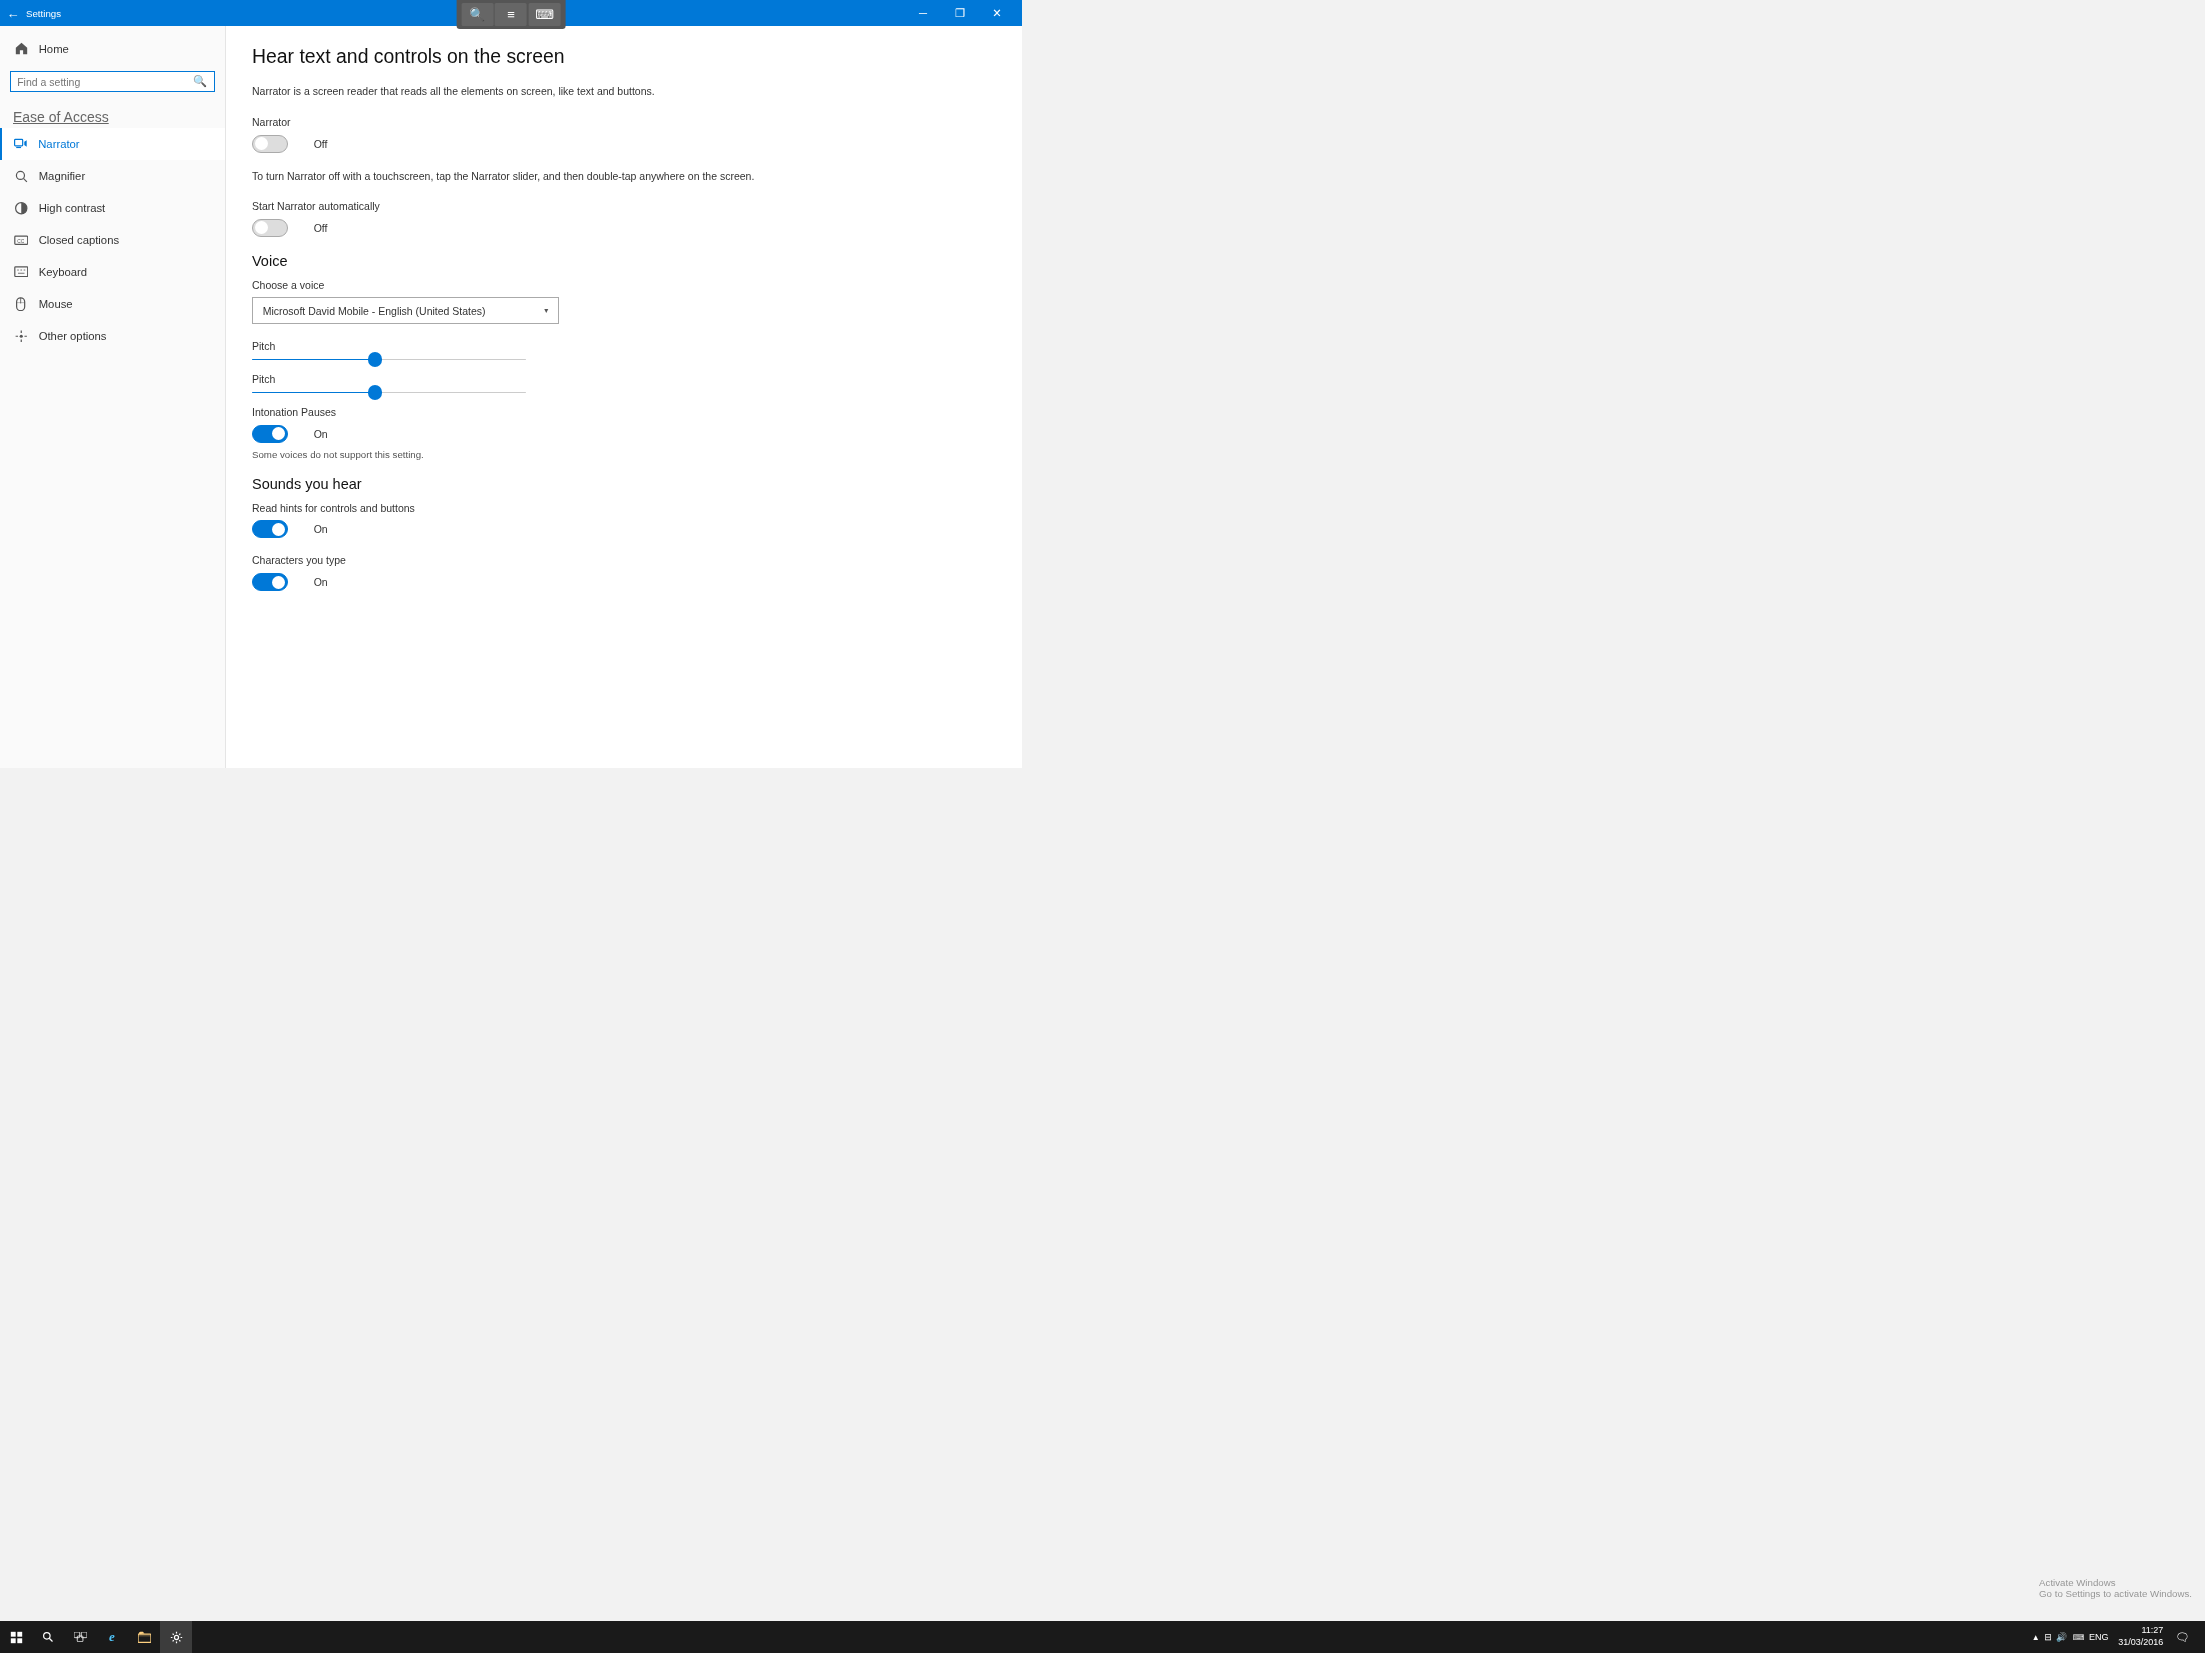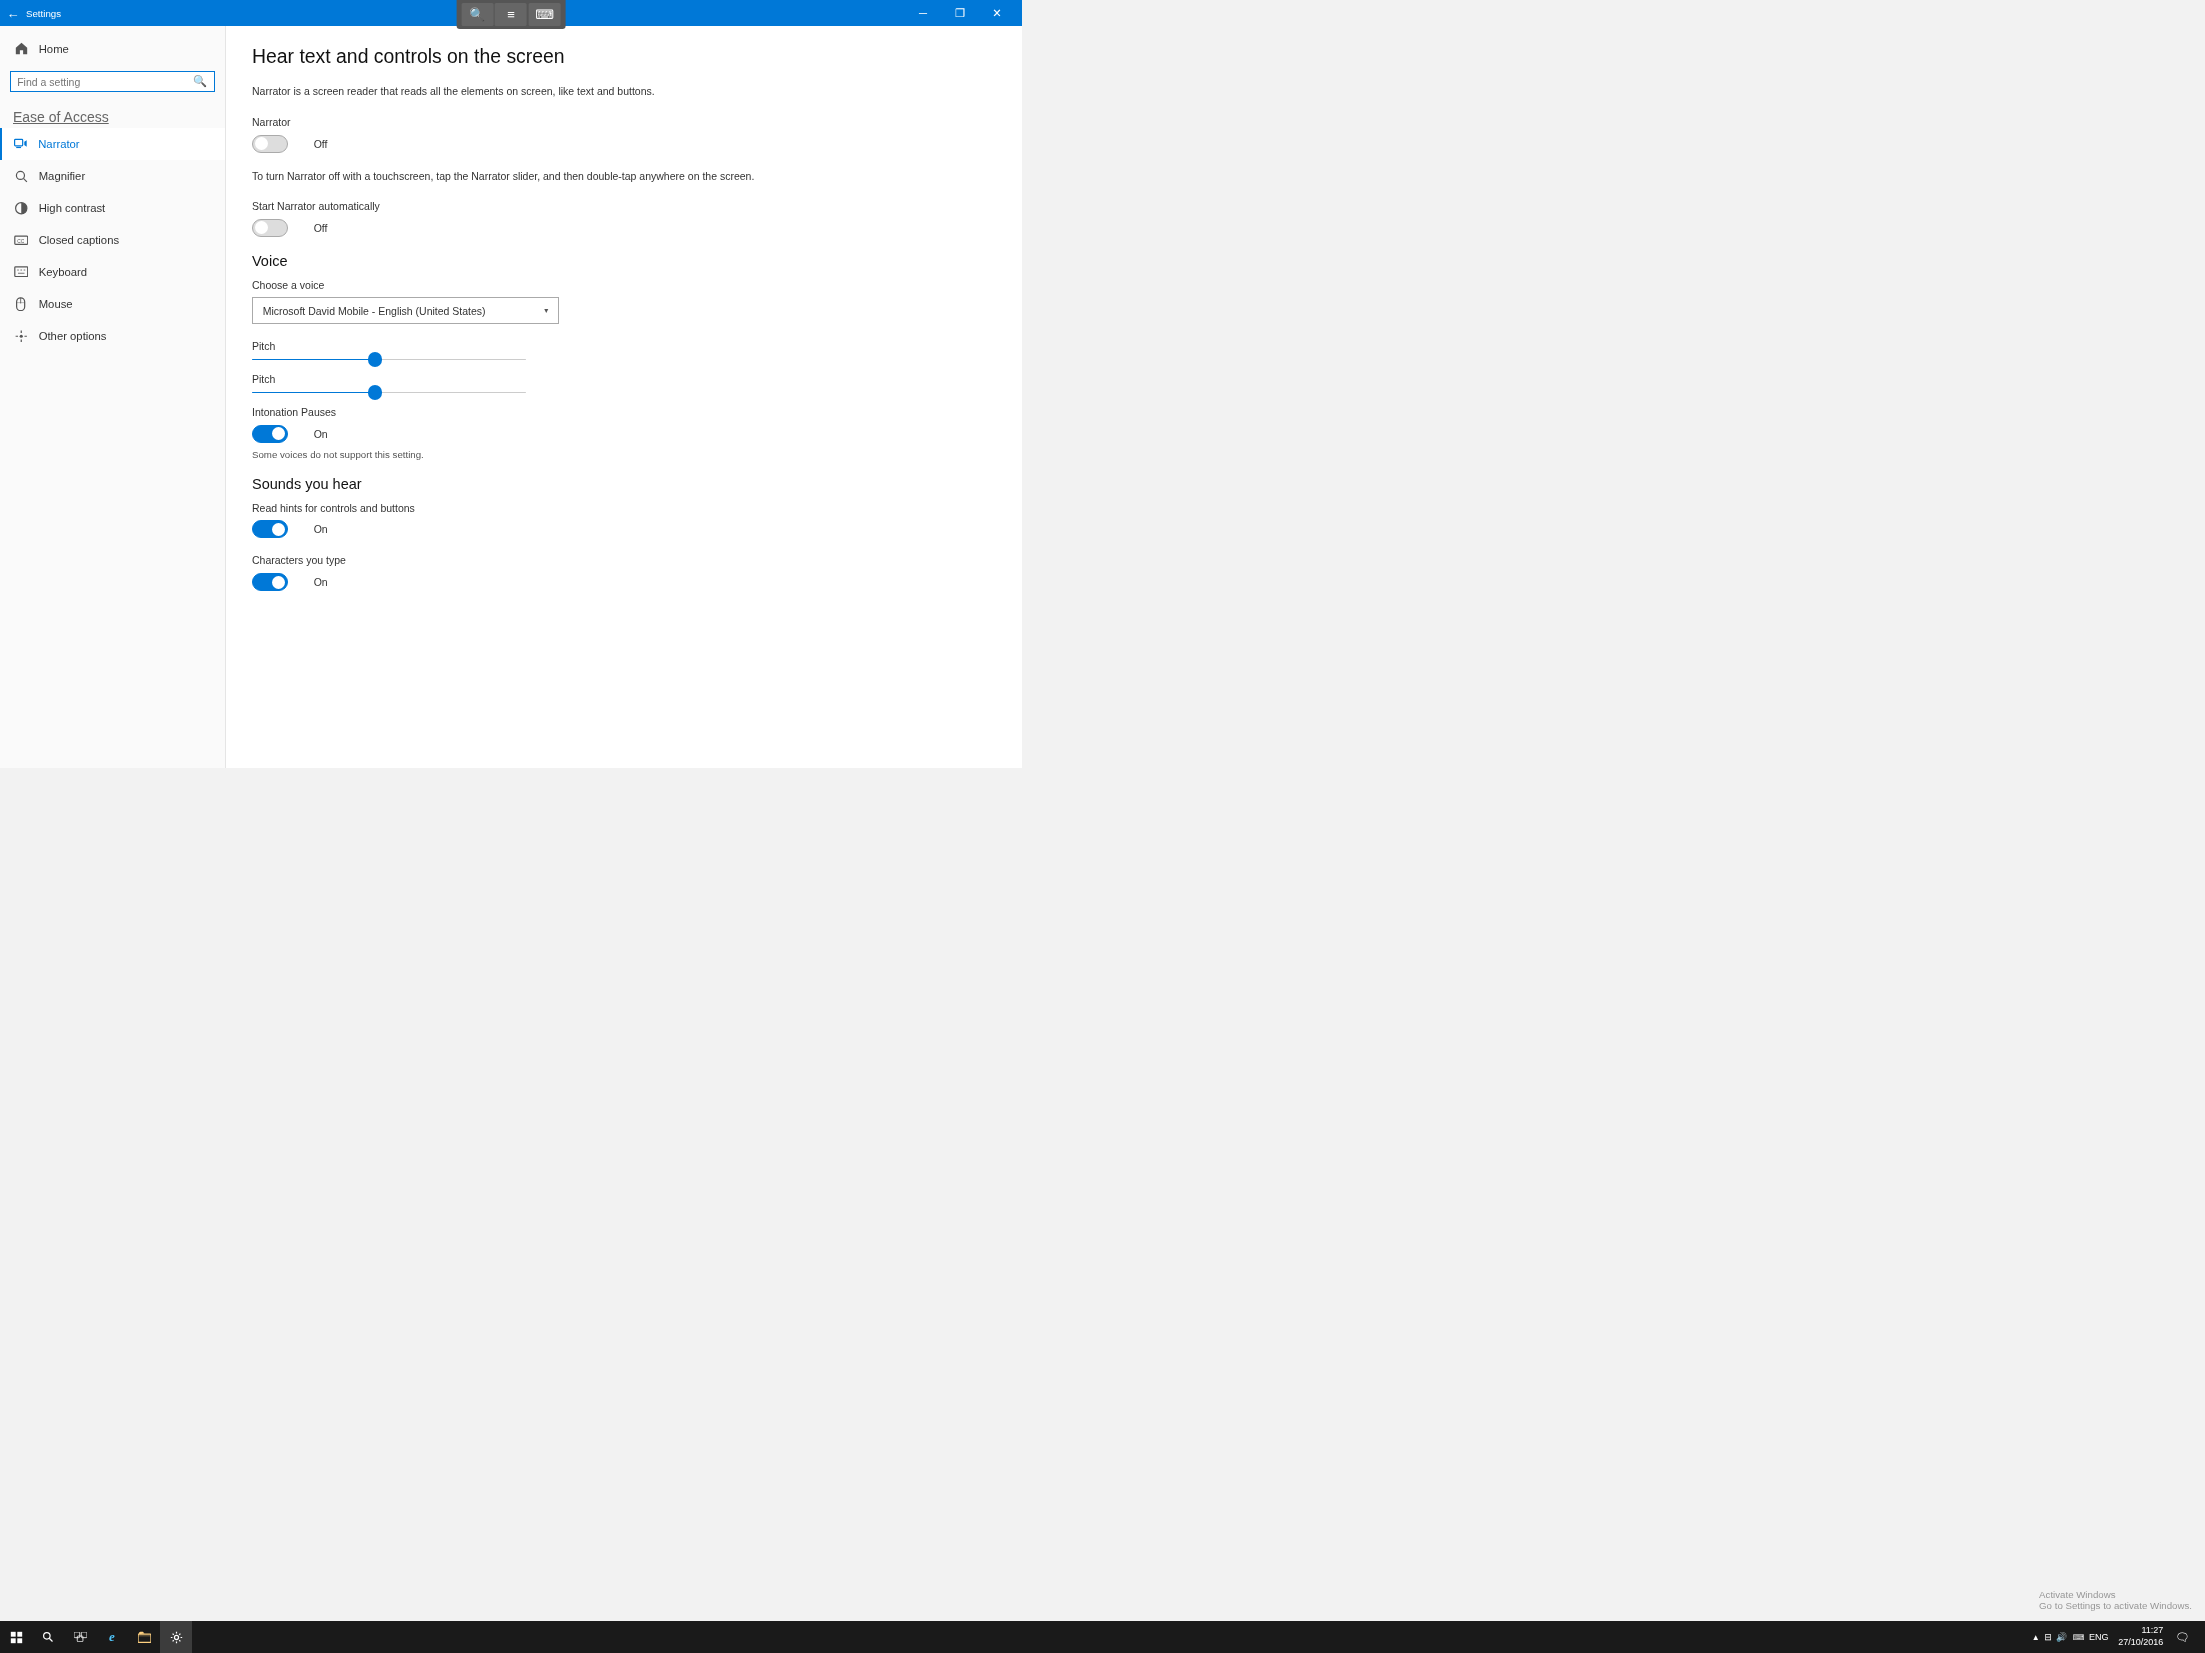--- a/index.html
+++ b/index.html
@@ -128,21 +128,21 @@
     .taskbar-btn.active { background: rgba(255,255,255,0.15); }
     .taskbar-right {
       display: flex; align-items: center; gap: 3.2px; padding-right: 6.5px;
       color: white; font-size: 9px;
     }
     .taskbar-clock { text-align: right; line-height: 1.3; }
     .taskbar-icons { display: flex; align-items: center; gap: 4.8px; margin-right: 6.5px; }
 
     
     .activate-watermark {
-      position: fixed; bottom: 42px; right: 13px;
+      position: fixed; bottom: 54px; right: 13px;
       color: rgba(0,0,0,0.4); font-size: 9.7px; text-align: left;
     }
 
     .note-text { font-size: 9.7px; color: #555; margin-top: 3.2px; }
   </style>
 </head>
 <body>
 
 <div class="app-window">
 
@@ -390,18 +390,18 @@
   <div class="taskbar-right">
     <div class="taskbar-icons">
       <span style="color:white; font-size:8px;">▲</span>
       <span style="color:white; font-size:9px;">⊟</span>
       <span style="color:white; font-size:9px;">🔊</span>
       <span style="color:white; font-size:8px;">⌨</span>
       <span style="color:white;">ENG</span>
     </div>
     <div class="taskbar-clock">
       <div>11:27</div>
-      <div>27/10/2016</div>
+      <div>31/03/2016</div>
     </div>
     <div class="taskbar-btn" style="color:white; font-size:11.3px;">🗨</div>
   </div>
 </div>
 
 
 </body></html>

